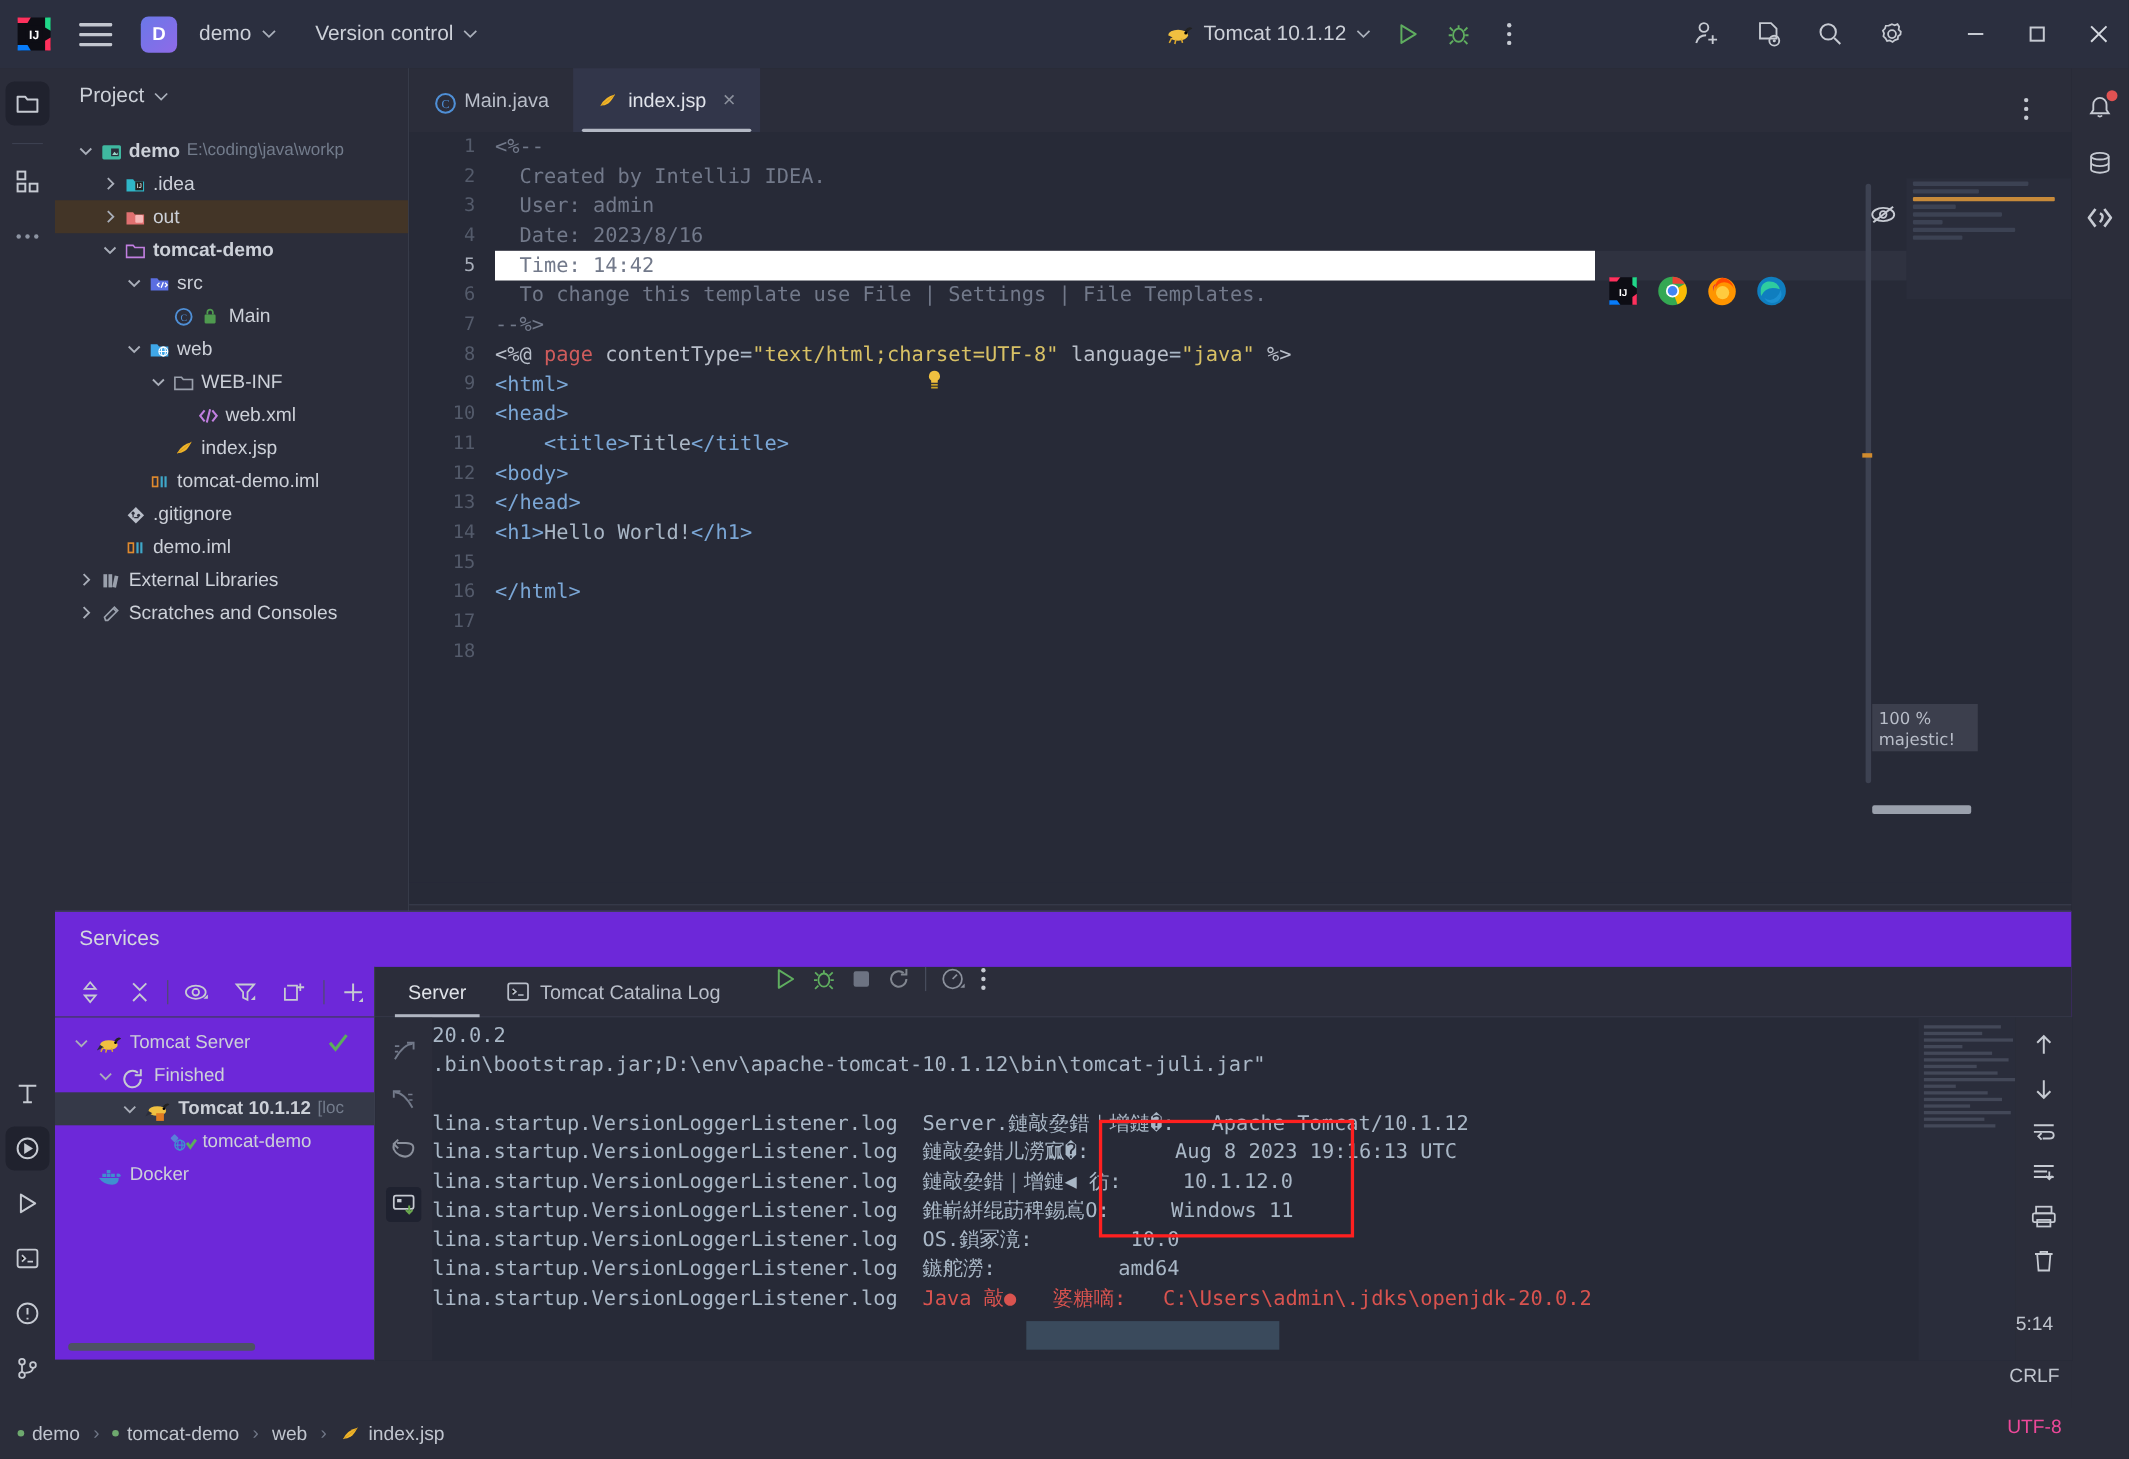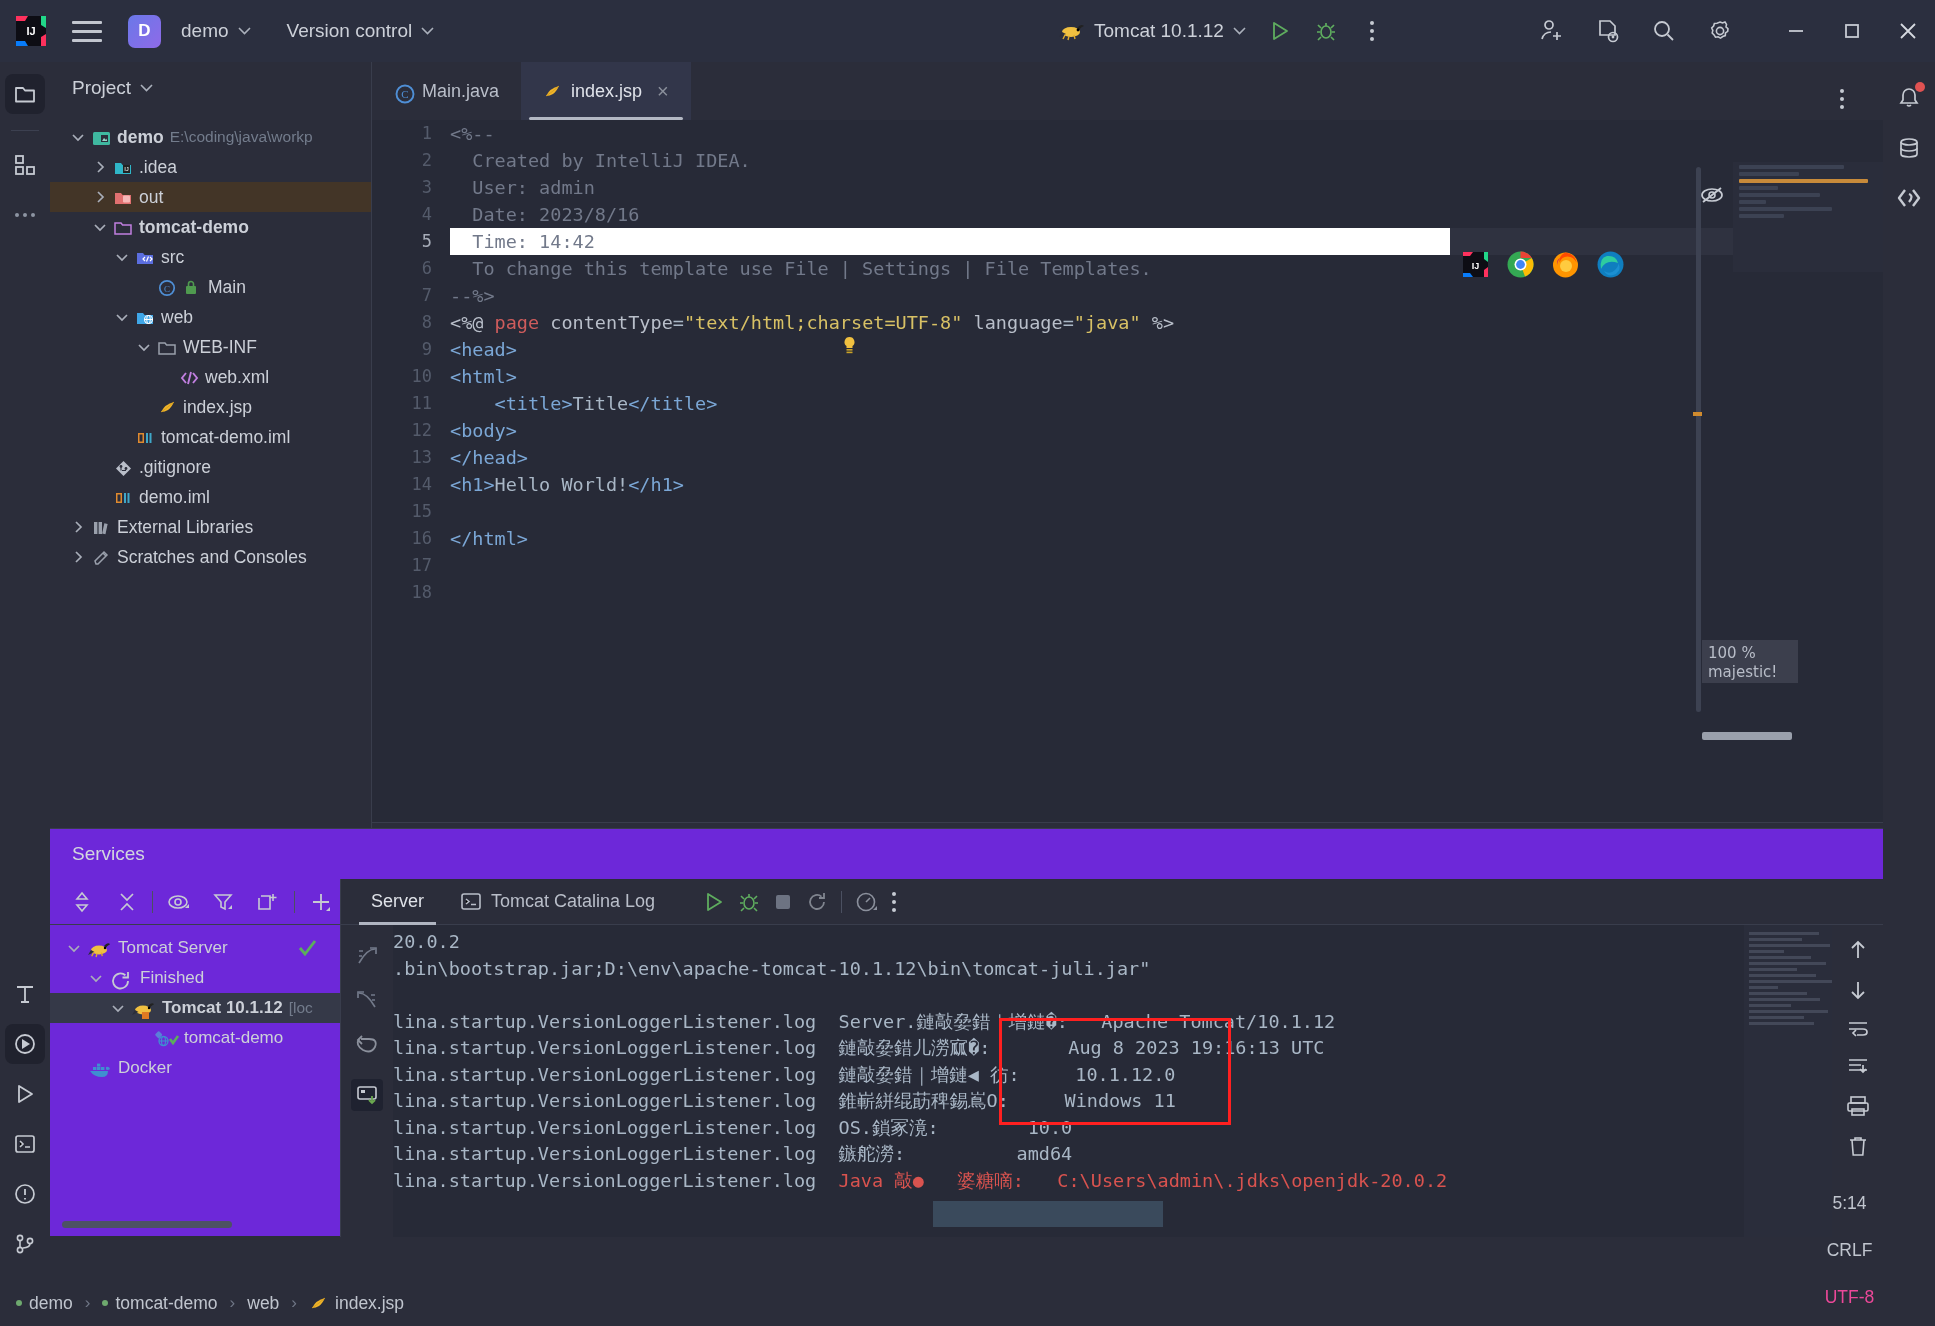--- a/index.html
+++ b/index.html
@@ -128,21 +128,21 @@
   .svc-title { height:50px; display:flex; align-items:center; padding-left:22px; font-size:19px; color:#d3d7de;}
   .svc-tools { position:absolute; left:0; top:50px; width:290px; height:46px; display:flex; align-items:center;
                gap:6px; padding-left:12px; border-bottom:1px solid #393d4c;}
   .svc-tree { position:absolute; left:0; top:96px; width:290px; height:270px; font-size:17px; padding-top:8px;}
   .svcrow { height:30px; display:flex; align-items:center; gap:6px; white-space:nowrap; padding-right:4px;}
   .svcrow.sel { background:#353948; }
   .svc-hscroll { position:absolute; left:12px; bottom:8px; width:170px; height:7px; background:#4d5263; border-radius:4px;}
 
   .console { position:absolute; left:290px; top:50px; width:1543px; height:358px; background:#2b2d3a;
              border-left:1px solid #393d4c;}
-  .con-tabs { height:46px; display:flex; align-items:center; gap:0px; padding-left:12px; border-bottom:1px solid #393d4c;}
+  .con-tabs { height:46px; display:flex; align-items:flex-start; gap:0px; padding-left:12px; border-bottom:1px solid #393d4c;}
   .con-tab { padding:0 18px; height:46px; display:flex; align-items:center; gap:9px; font-size:18px; color:#b9bec9; cursor:pointer;}
   .con-tab.active { color:#dfe2e8; position:relative;}
   .con-tab.active:after { content:''; position:absolute; left:6px; right:6px; bottom:0; height:3px; background:#b0b5c1;}
   .con-actions { display:flex; align-items:center; gap:13px; margin-left:30px;}
   .con-body { position:absolute; left:0; top:46px; width:1543px; height:312px; background:#272a37; overflow:hidden;}
   .con-side { position:absolute; left:0; top:0; width:52px; height:312px; background:#2b2d3a;
               display:flex; flex-direction:column; align-items:center; padding-top:20px; gap:22px;}
   .con-text { position:absolute; left:52px; top:0; padding-top:4px; font-family:"DejaVu Sans Mono", monospace;
               font-size:18.5px; line-height:26.5px; color:#a9b7c6; white-space:pre;}
   .con-text .red { color:#d9534f; }
@@ -645,22 +645,22 @@
         </div>
       <div class="codelines" id="codelines">
           <div class="cl"><span class="cmt">&lt;%--</span></div>
           <div class="cl"><span class="cmt">  Created by IntelliJ IDEA.</span></div>
           <div class="cl"><span class="cmt">  User: admin</span></div>
           <div class="cl"><span class="cmt">  Date: 2023/8/16</span></div>
           <div class="cl cur"><span class="cmt">  Time: 14:42</span></div>
           <div class="cl"><span class="cmt">  To change this template use File | Settings | File Templates.</span></div>
           <div class="cl"><span class="cmt">--%&gt;</span></div>
           <div class="cl"><span class="pct">&lt;%@</span> <span class="kw">page</span> <span class="attr">contentType</span>=<span class="str">"text/html;charset=UTF-8"</span> <span class="attr">language</span>=<span class="str">"java"</span> <span class="pct">%&gt;</span></div>
+          <div class="cl"><span class="tag">&lt;html&gt;</span></div>
           <div class="cl"><span class="tag">&lt;head&gt;</span></div>
-          <div class="cl"><span class="tag">&lt;html&gt;</span></div>
           <div class="cl">    <span class="tag">&lt;title&gt;</span>Title<span class="tag">&lt;/title&gt;</span></div>
           <div class="cl"><span class="tag">&lt;body&gt;</span></div>
           <div class="cl"><span class="tag">&lt;/head&gt;</span></div>
           <div class="cl"><span class="tag">&lt;h1&gt;</span>Hello World!<span class="tag">&lt;/h1&gt;</span></div>
           <div class="cl">&nbsp;</div>
           <div class="cl"><span class="tag">&lt;/html&gt;</span></div>
           <div class="cl">&nbsp;</div>
         </div>
       <span class="bulb">
         <svg class="ic" width="15" height="19" viewBox="0 0 15 19">

